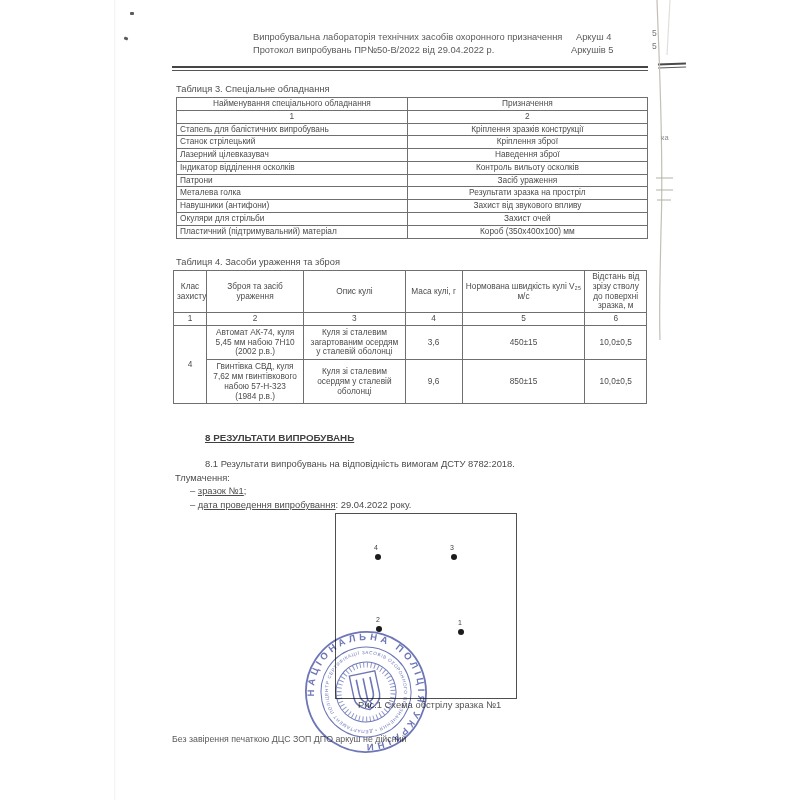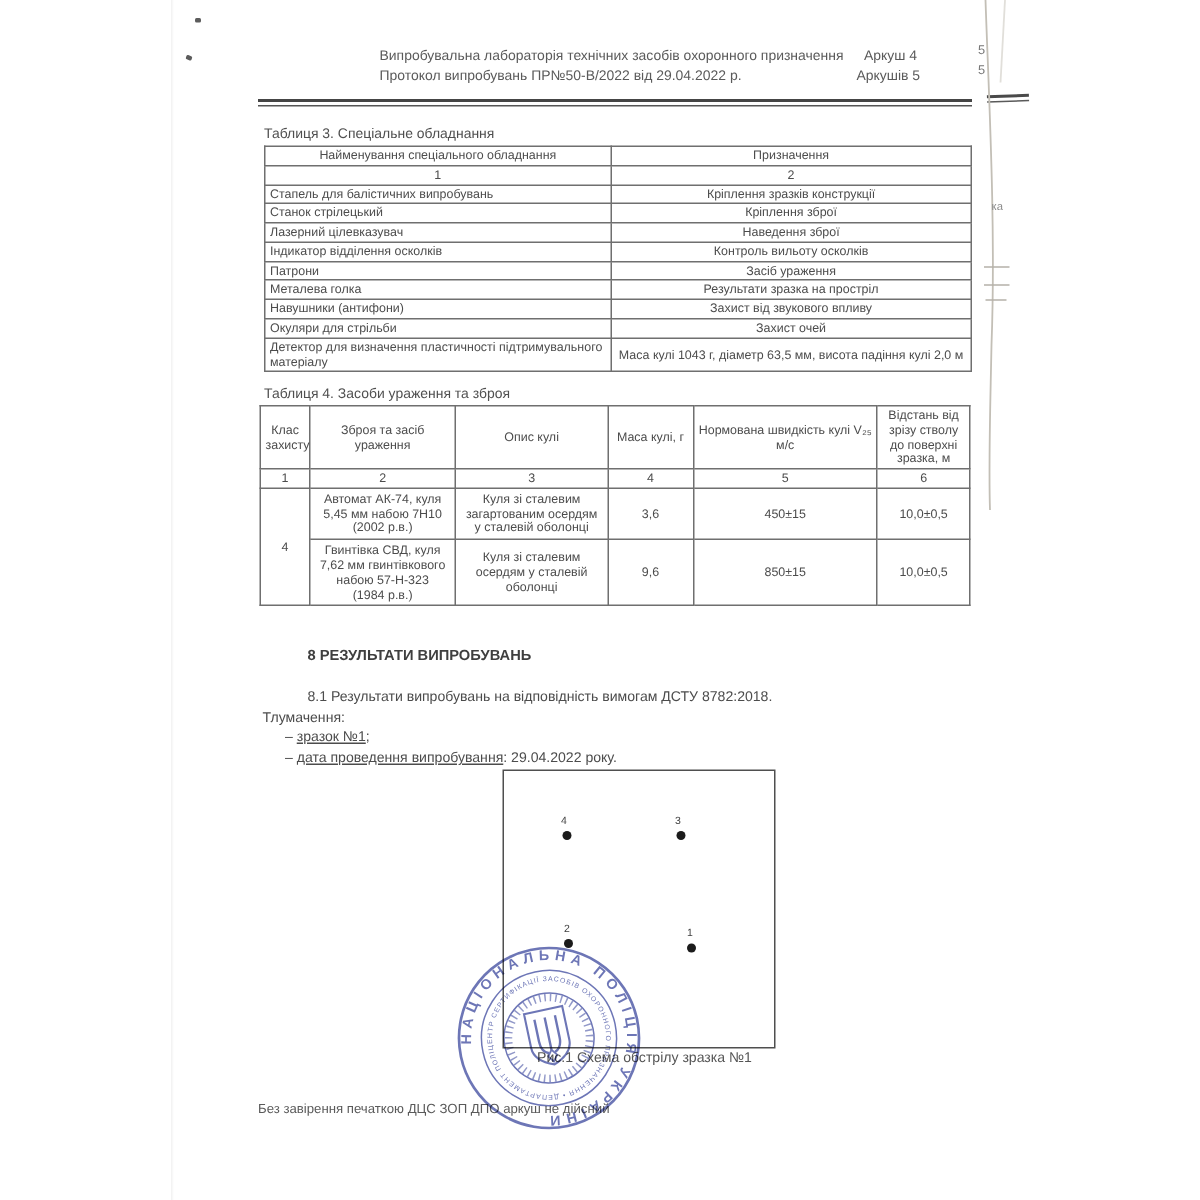--- a/index.html
+++ b/index.html
@@ -19,21 +19,21 @@
   table{border-collapse:collapse;table-layout:fixed;width:100%;}
   .doc-table td,.doc-table th{
     border:1px solid #6f6f6f;font-size:8.3px;font-weight:normal;
     line-height:1.18;padding:1px 3px;color:#4c4c4c;vertical-align:middle;
   }
   .t-title{font-size:9.3px;color:#4f4f4f;white-space:nowrap;}
   .c{text-align:center;}
   .l{text-align:left;}
   .vt{vertical-align:top;}
   
-  .res-h{font-size:9.8px;font-weight:bold;color:#3f3f3f;white-space:nowrap;}
+  .res-h{font-size:9.8px;font-weight:bold;color:#3f3f3f;white-space:nowrap;text-decoration:underline;}
   .res-t{font-size:9.4px;color:#4c4c4c;white-space:nowrap;}
   .und{text-decoration:underline;}
   
   .fig-box{border:1.5px solid #4f4f4f;background:transparent;}
   .dot{width:6px;height:6px;border-radius:50%;background:#1b1b1b;position:absolute;}
   .dot-lbl{position:absolute;font-size:7px;color:#3f3f3f;}
   .caption{font-size:9.4px;color:#555;white-space:nowrap;}
   
   .speck{width:4px;height:3px;background:#5c5c5c;border-radius:1px;}
   .edge-num{font-size:8.5px;color:#777;line-height:11px;}
@@ -117,22 +117,22 @@
         </tr>
     <tr>
           <td class="l">Навушники (антифони)</td>
           <td class="c">Захист від звукового впливу</td>
         </tr>
     <tr>
           <td class="l">Окуляри для стрільби</td>
           <td class="c">Захист очей</td>
         </tr>
     <tr>
-          <td class="l">Детектор для визначення пластичності підтримувального матеріалу</td>
-          <td class="c">Маса кулі 1043 г, діаметр 63,5 мм, висота падіння кулі 2,0 м</td>
+          <td class="l">Пластичний (підтримувальний) матеріал</td>
+          <td class="c">Короб (350х400х100) мм</td>
         </tr>
   </tbody>
     </table>
 </div>
 
 <div class="abs t-title" style="left:176px;top:257px;">Таблиця 4. Засоби ураження та зброя</div>
 <div class="abs" style="left:173px;top:270px;width:474px;">
   <table class="doc-table">
     <colgroup>
       <col style="width:7%">

